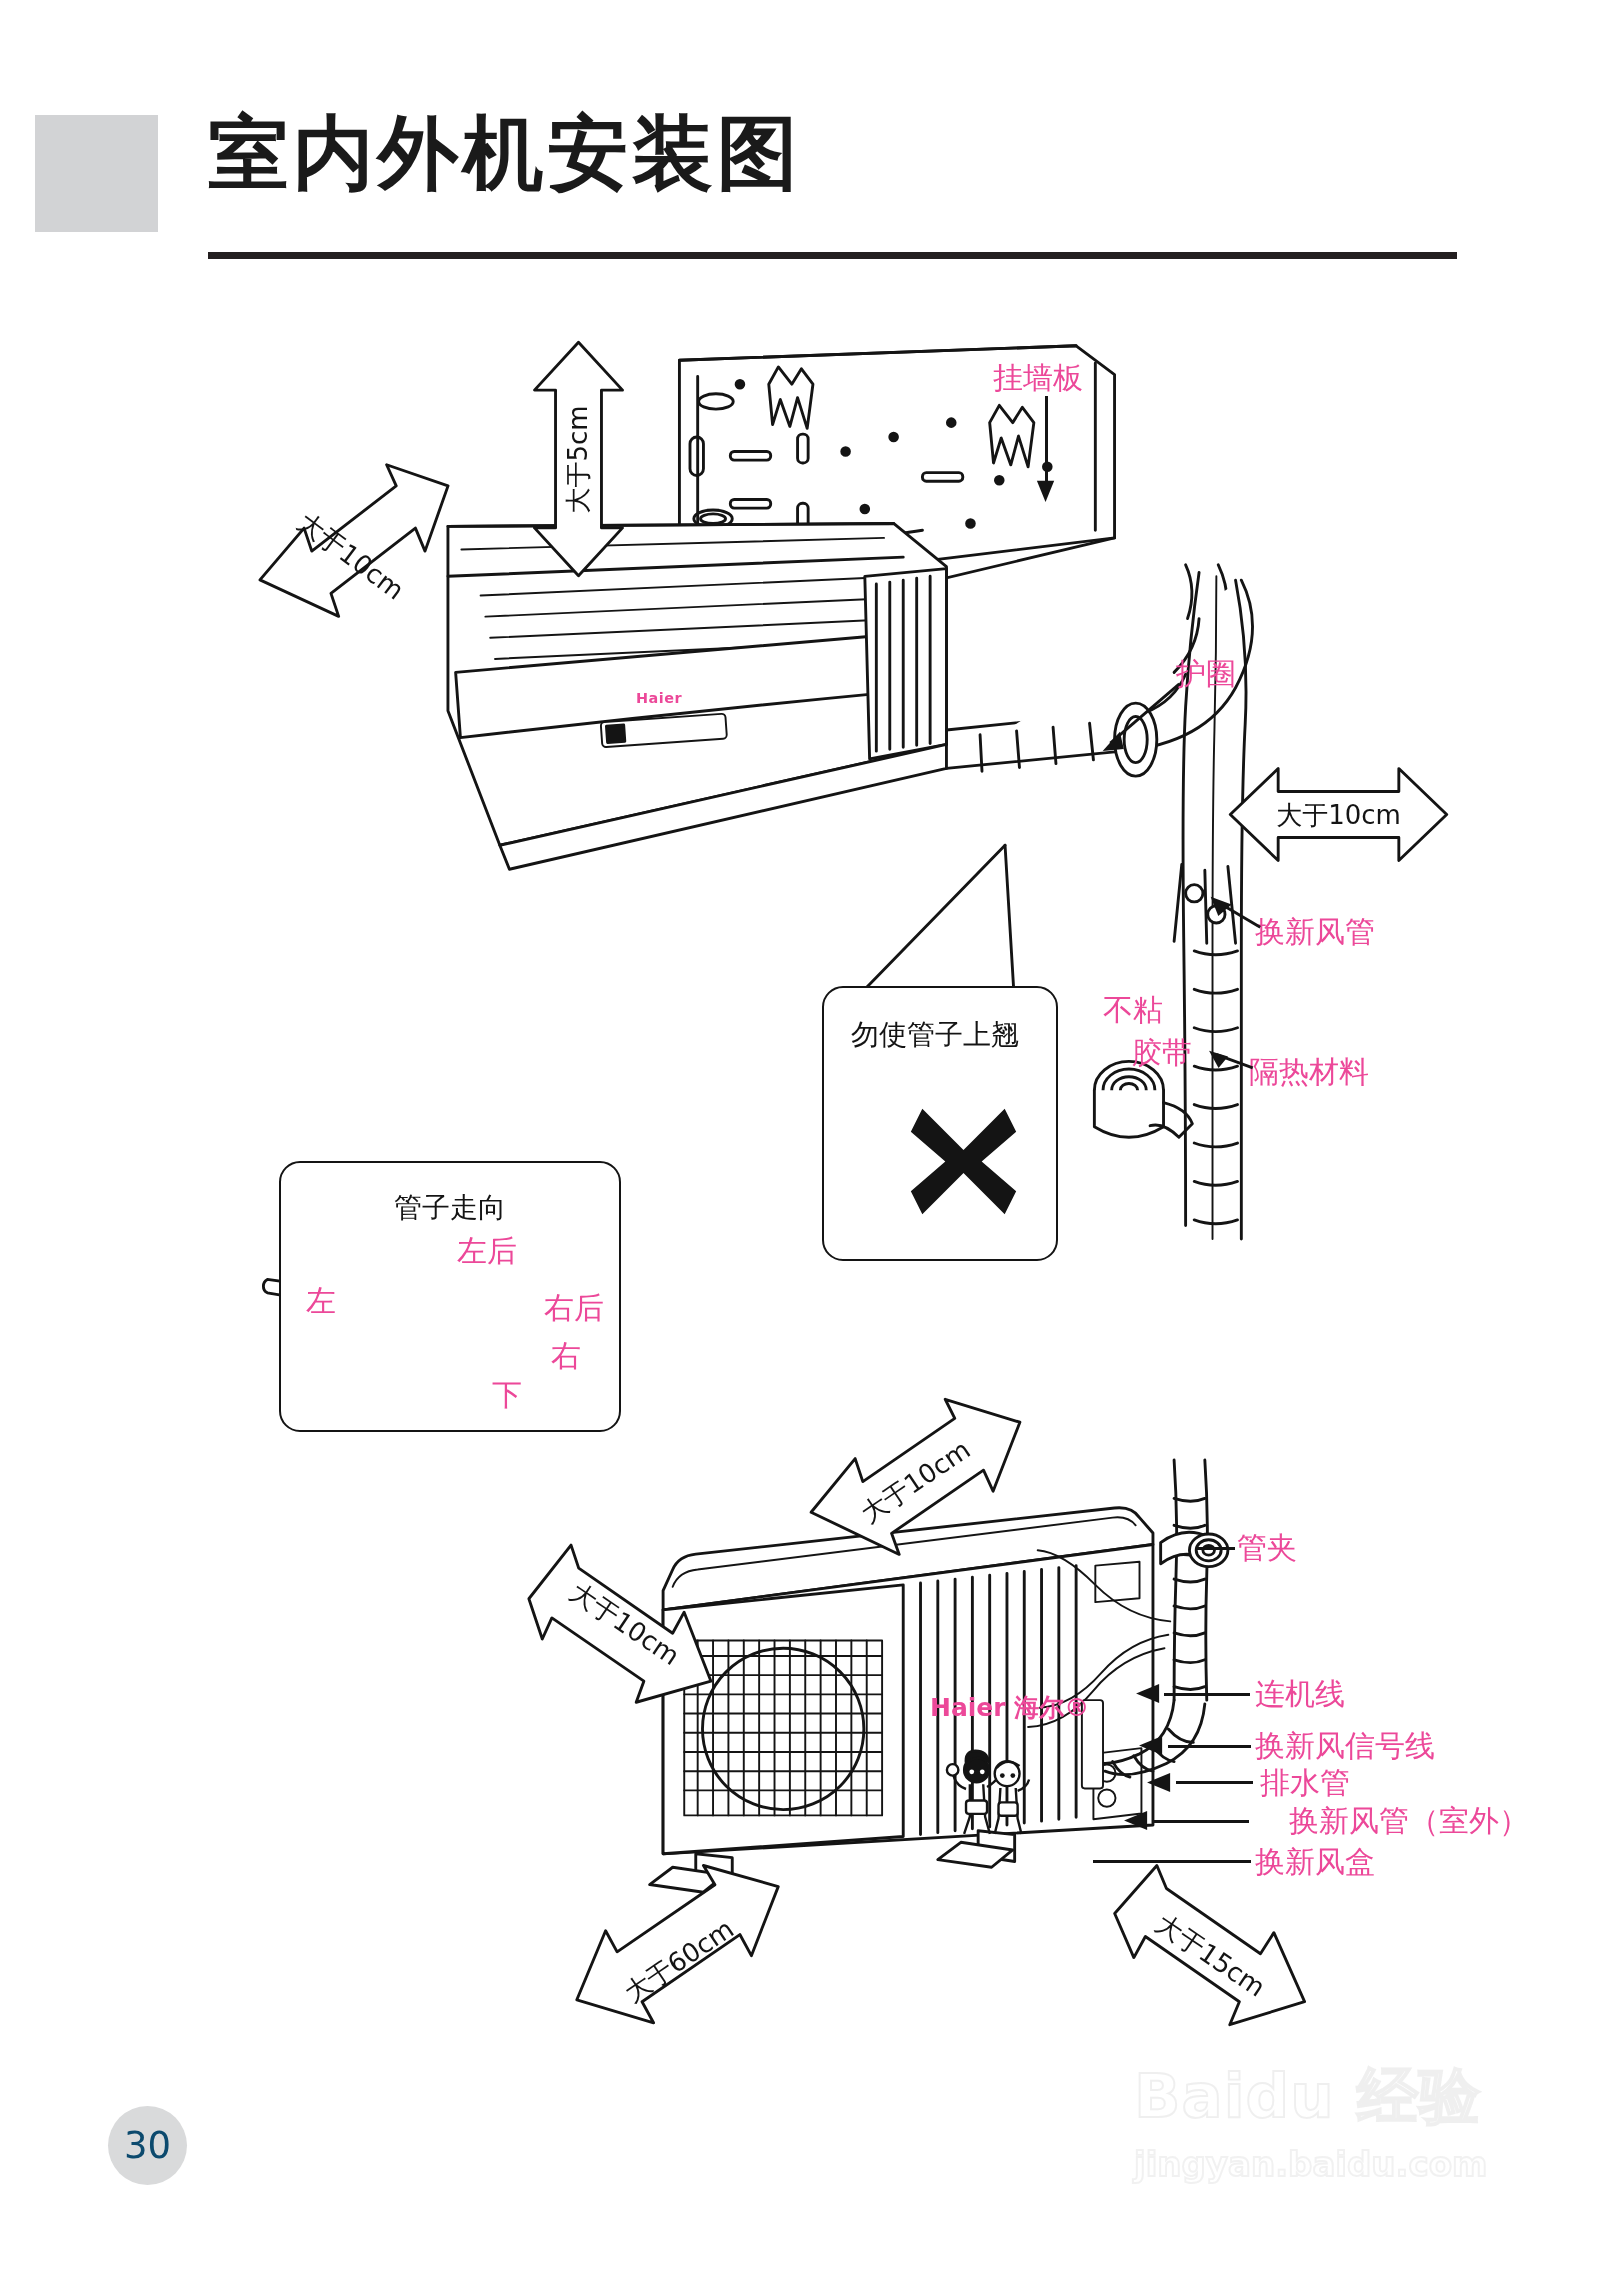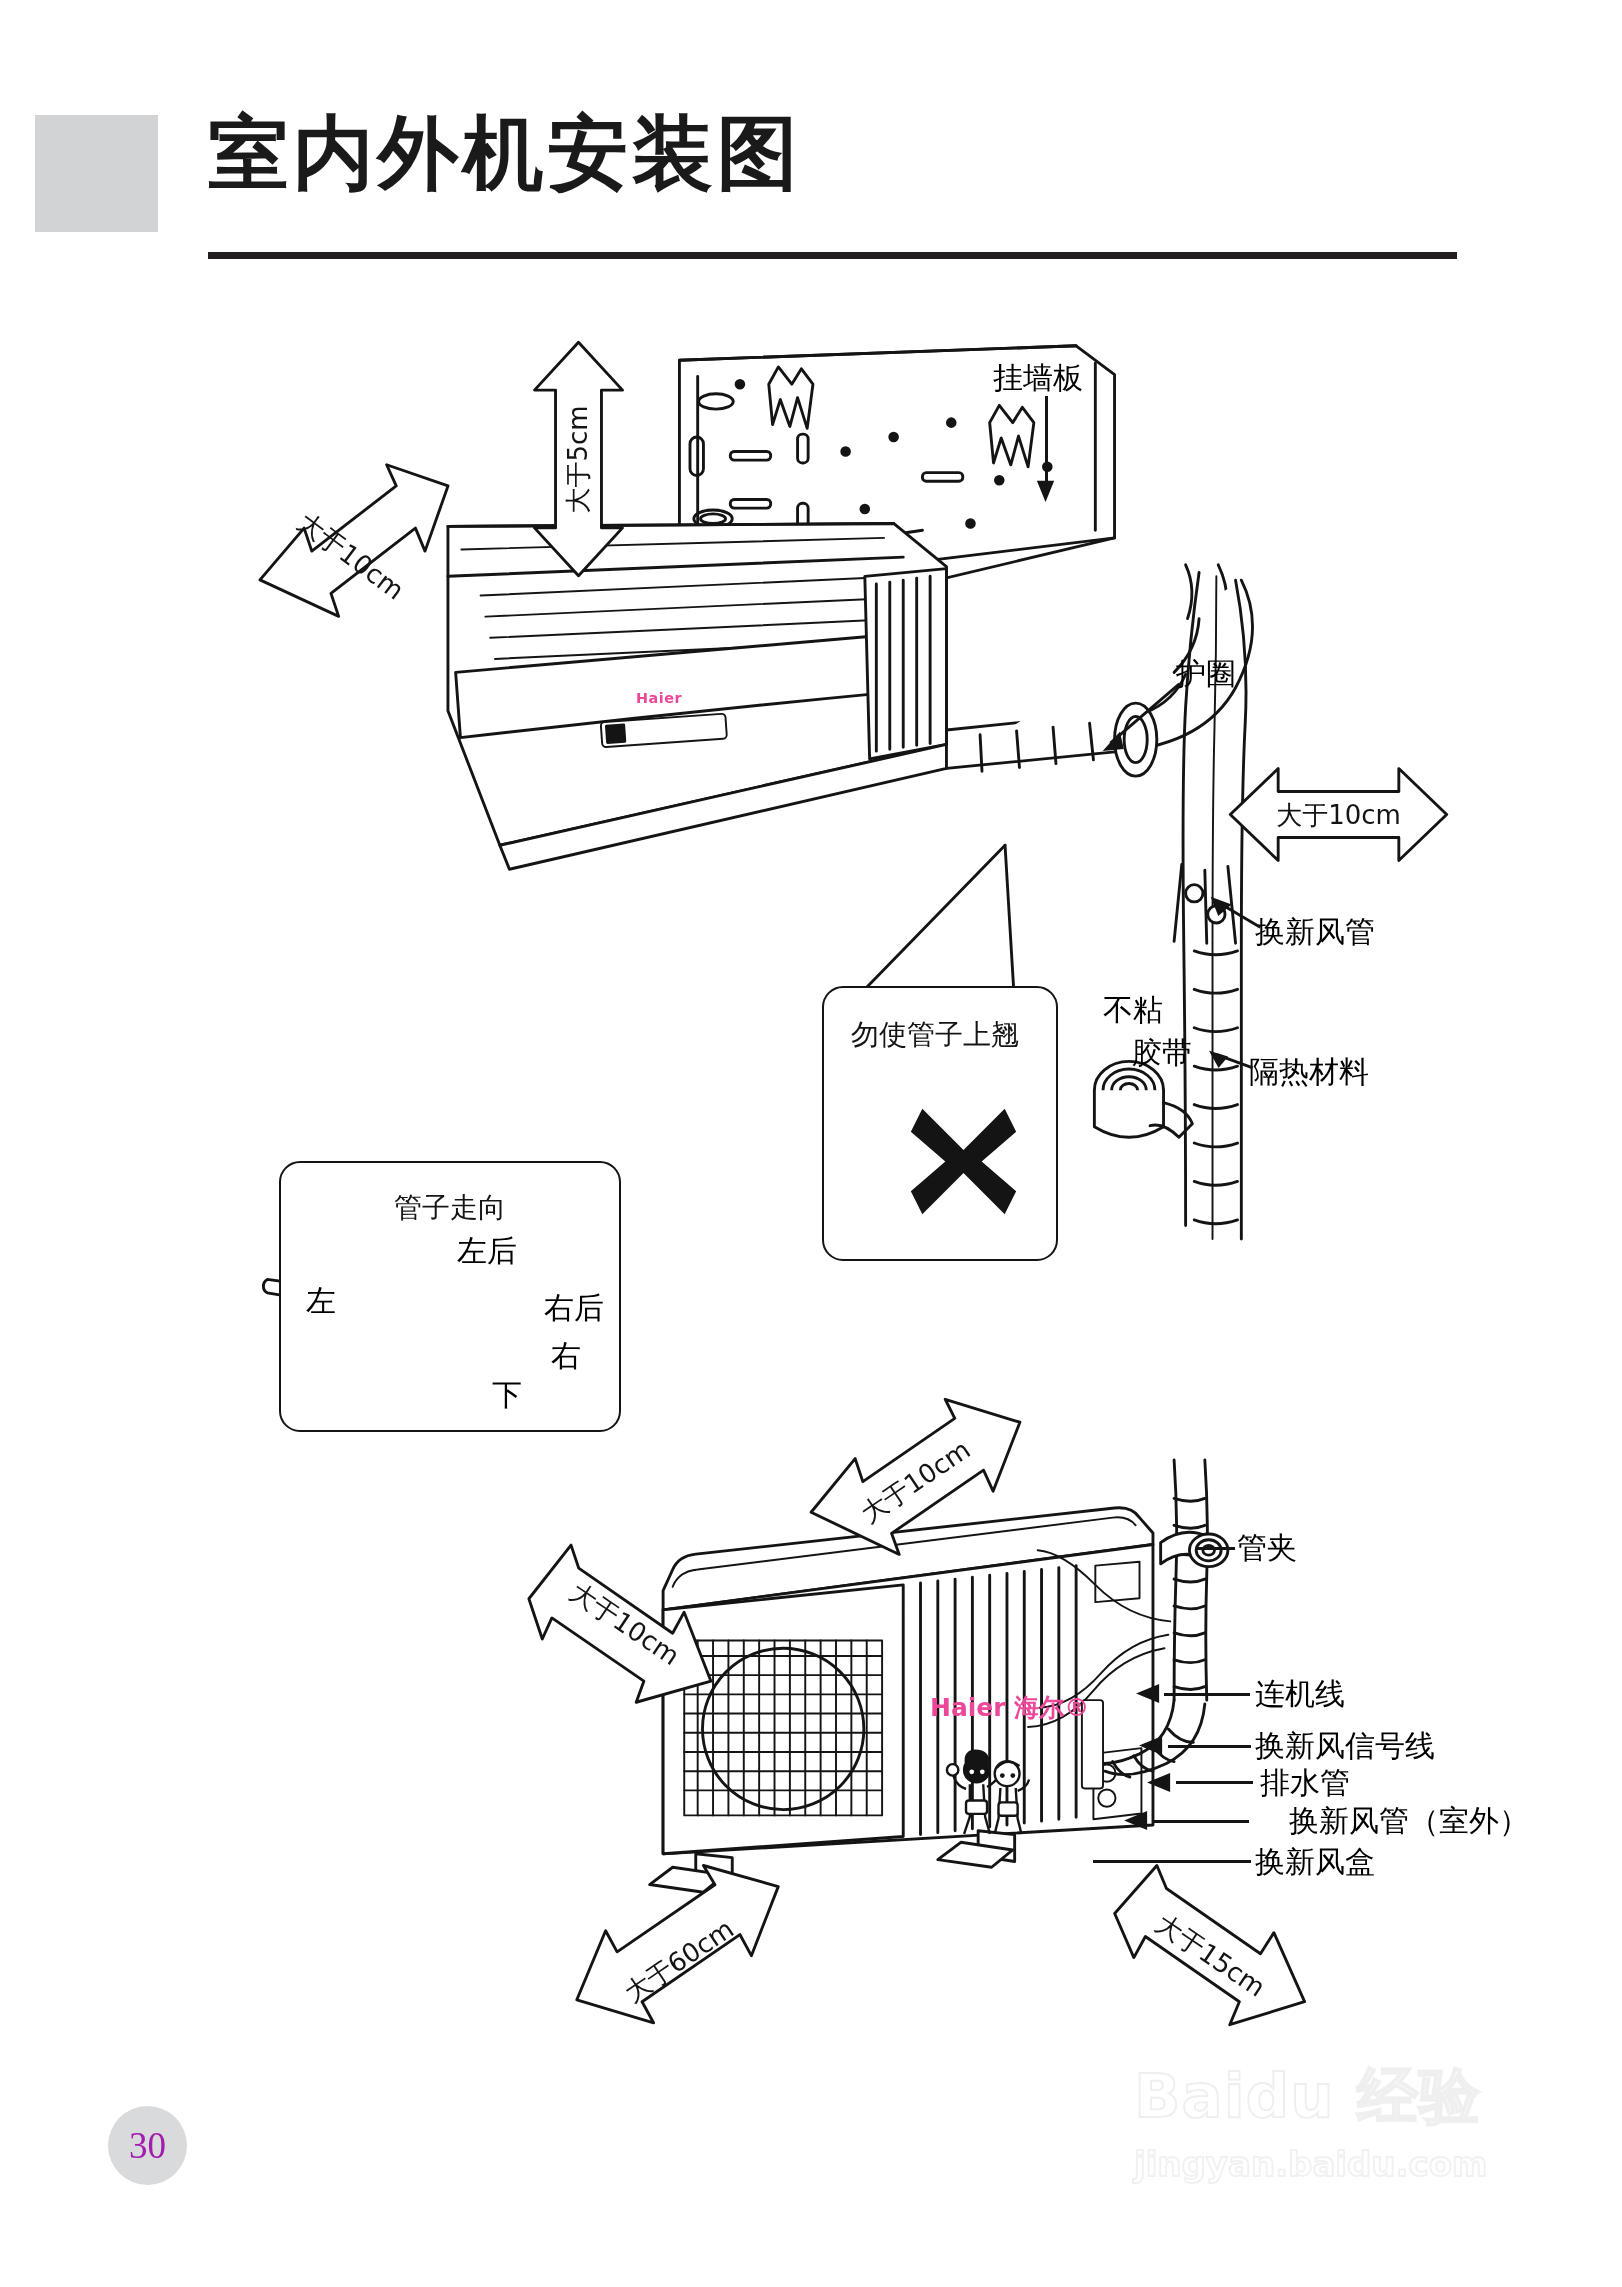--- a/index.html
+++ b/index.html
@@ -40,21 +40,21 @@
     width:1249px; height:6.7px;
     background:#231f20;
   }
 
   
   .lbl{
     position:absolute;
     font-size:26px;
     line-height:1.25;
     white-space:nowrap;
-    color:#000000;
+    color:#ec4899;
     text-align:right;
   }
   .lbl.big{font-size:30px;}
 
   
   .leader{position:absolute;background:#141414;}
   .leader.h{height:2.9px;}
   .leader.v{width:2.9px;}
 
   
@@ -89,22 +89,21 @@
 
   
   .pagenum{
     position:absolute;
     left:108px; top:2106px;
     width:79px; height:79px;
     border-radius:50%;
     background:#d9dadb;
     display:flex;align-items:center;justify-content:center;
     font-size:37px;
-    color:#a21caf;
-    font-family:Liberation Serif, serif;
+    color:#0c4a6e;
   }
   .watermark{
     position:absolute;
     left:1134px; top:2056px;
     width:413px; height:173px;
     opacity:.55;
     pointer-events:none;
   }
   .wm-main{
     font-size:61px;

